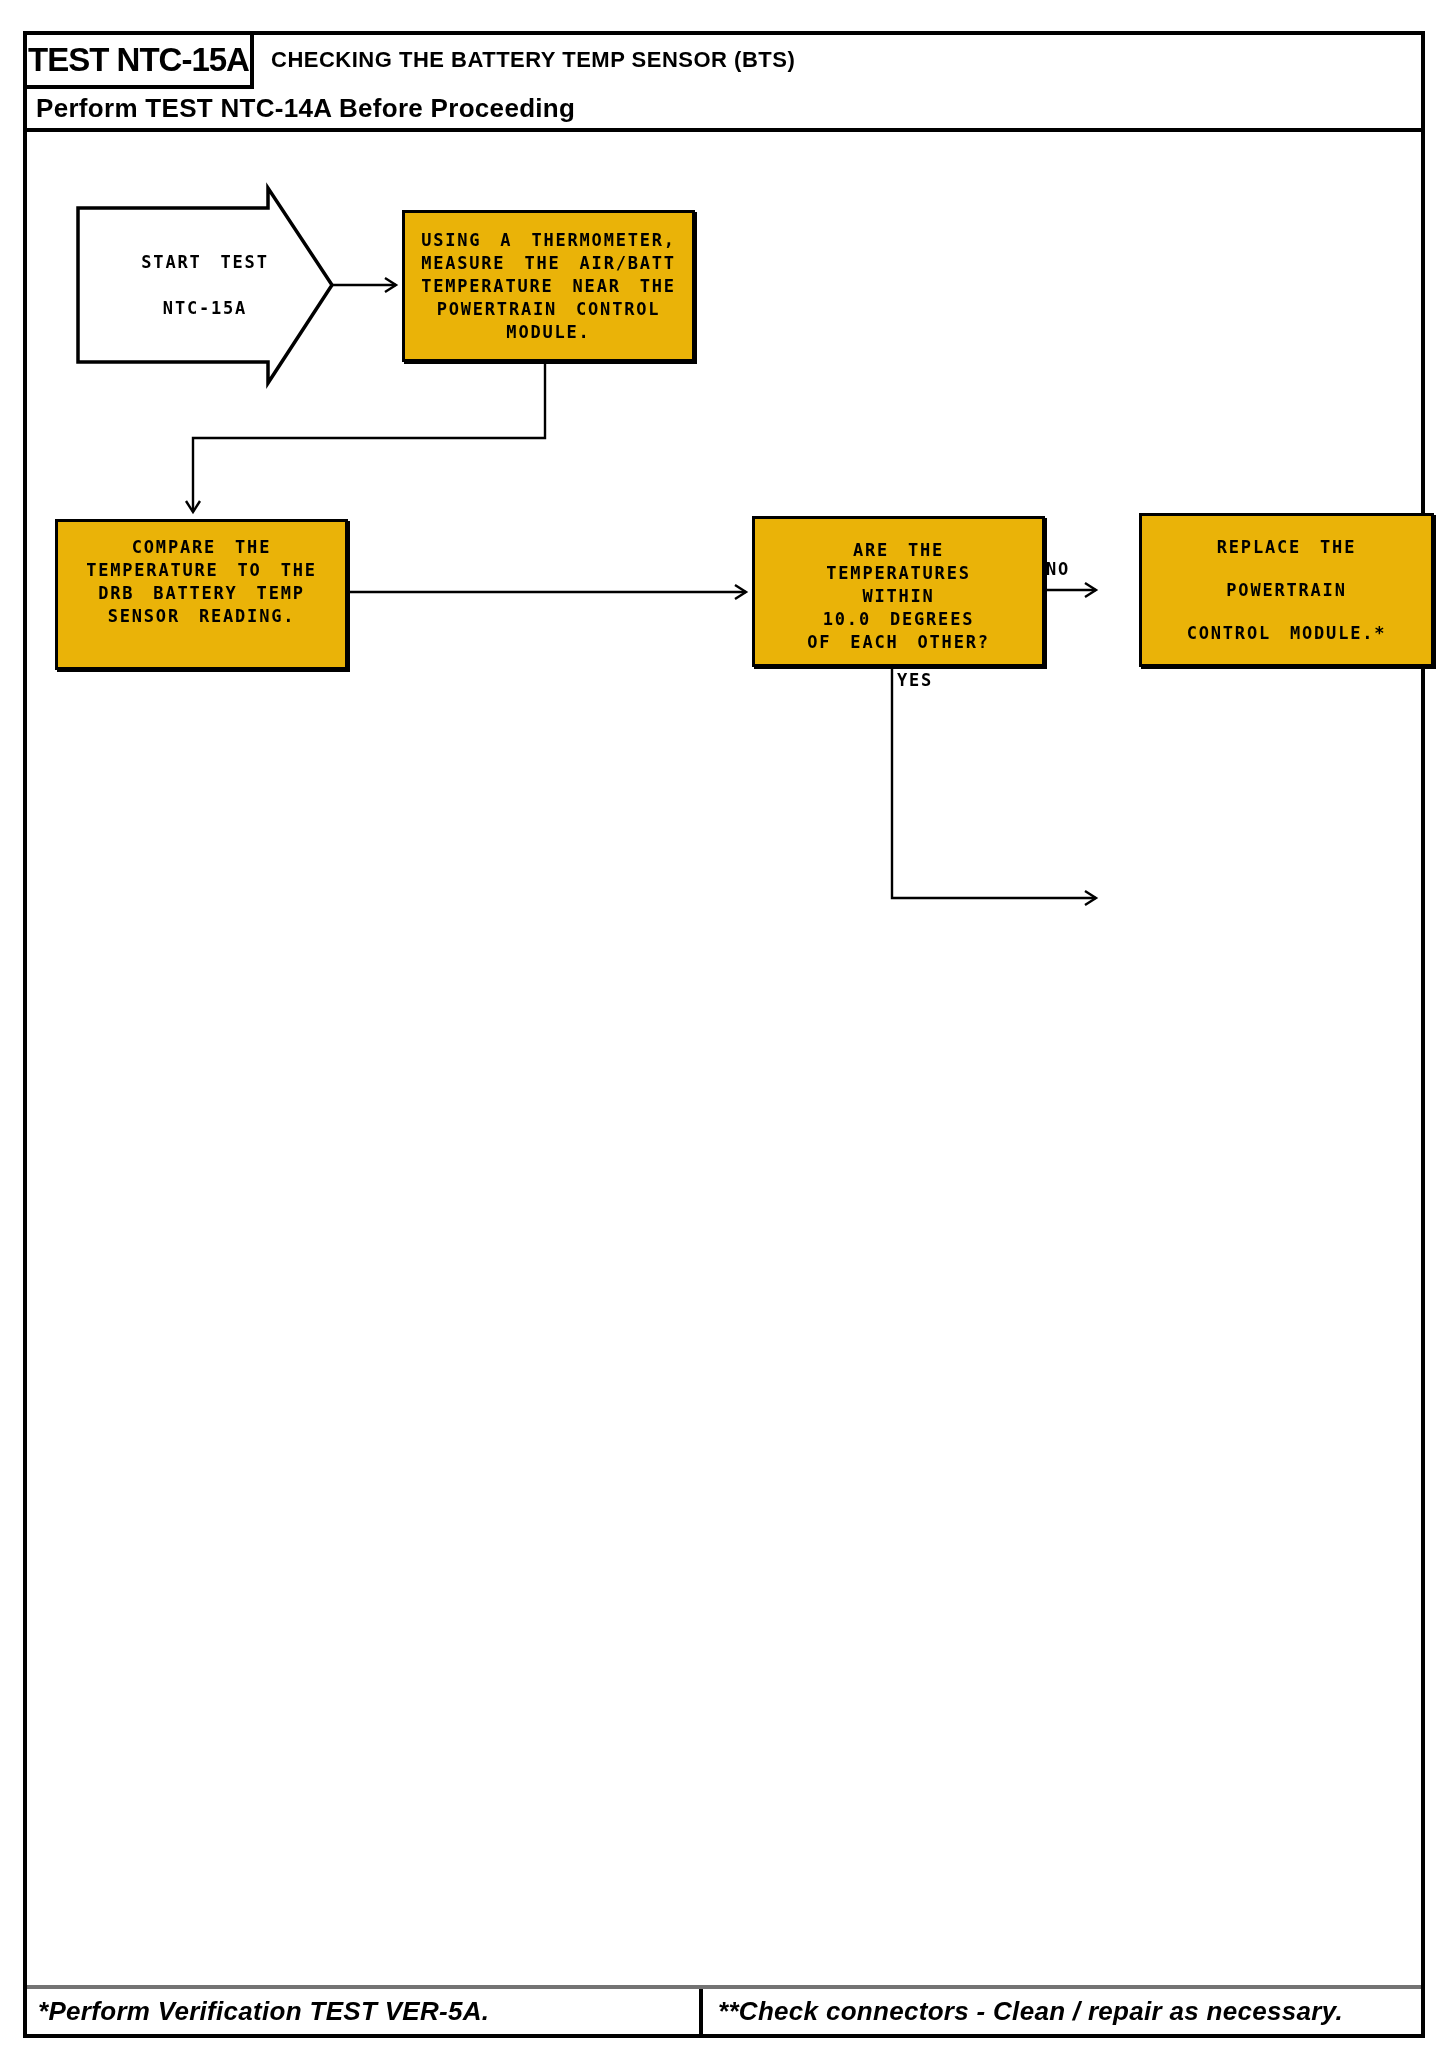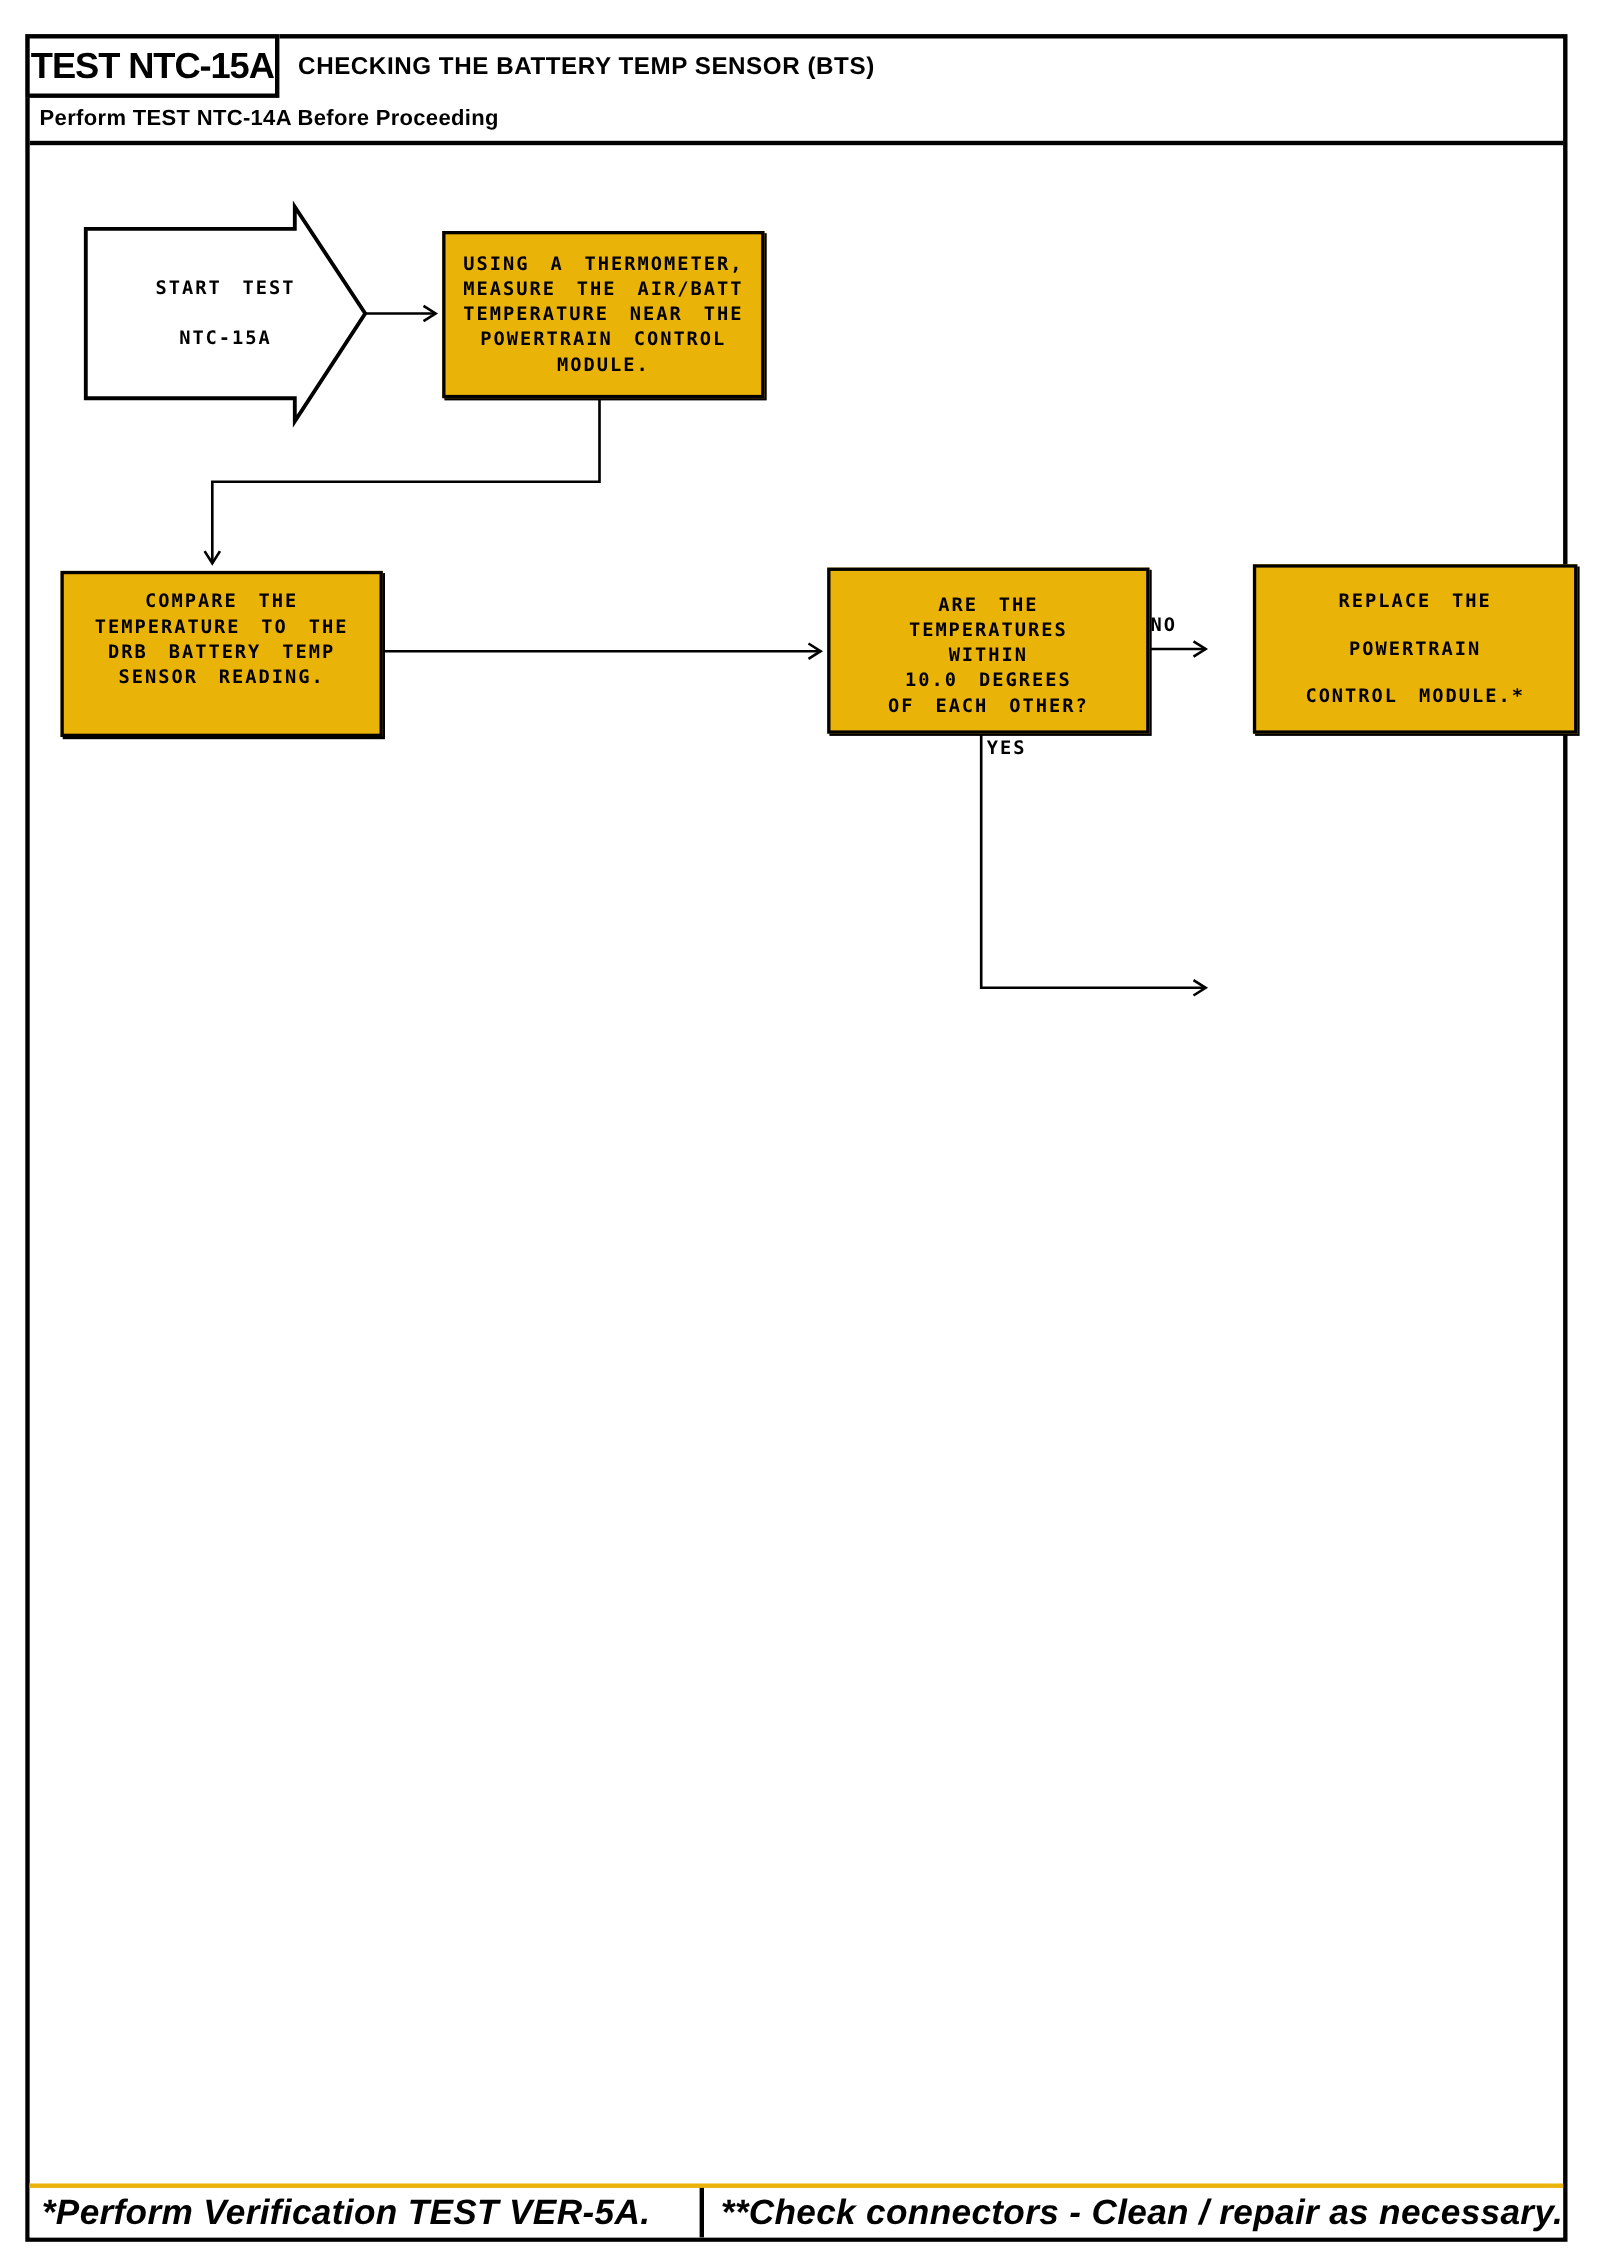--- a/index.html
+++ b/index.html
@@ -25,21 +25,21 @@
   }
   .page-title{
     position:absolute;left:271px;top:31px;height:58px;
     display:flex;align-items:center;
     font-weight:bold;font-size:22px;letter-spacing:0.5px;white-space:nowrap;
   }
   .subheader{
     position:absolute;left:27px;top:89px;width:1394px;height:43px;
     border-bottom:4px solid #000;box-sizing:border-box;
     display:flex;align-items:center;padding-left:9px;
-    font-weight:bold;font-size:20px;letter-spacing:0.3px;white-space:nowrap;
+    font-weight:bold;font-size:26px;letter-spacing:0.3px;white-space:nowrap;
   }
   
   svg.flow{position:absolute;left:0;top:0;width:1456px;height:2046px;}
   .mono{
     font-family:"DejaVu Sans Mono","Liberation Mono",monospace;
     font-weight:bold;font-size:17px;line-height:23px;
     letter-spacing:1.8px;word-spacing:7px;
     white-space:pre-line;text-align:center;
   }
   .node{
@@ -56,23 +56,23 @@
     position:absolute;left:78px;top:208px;width:254px;height:154px;
     display:flex;align-items:center;justify-content:center;
     line-height:46px;
   }
   .branch-label{position:absolute;line-height:23px;}
   .label-no {left:1046px;top:558px;}
   .label-yes{left:897px;top:669px;}
   
   .footnotes{
     position:absolute;left:27px;top:1985px;width:1394px;height:49px;
-    border-top:4px solid #eab308;box-sizing:border-box;
+    border-top:4px solid #737373;box-sizing:border-box;
     display:flex;background:#fff;
-    font-weight:bold;font-style:italic;font-size:32px;letter-spacing:0.3px;
+    font-weight:bold;font-style:italic;font-size:26px;letter-spacing:0.3px;
   }
   .footnote-cell{
     display:flex;align-items:center;white-space:nowrap;box-sizing:border-box;
   }
   .footnote-left{width:676px;border-right:4px solid #000;padding-left:11px;}
   .footnote-right{flex:1;padding-left:15px;}
 </style>
 </head>
 <body>
 

